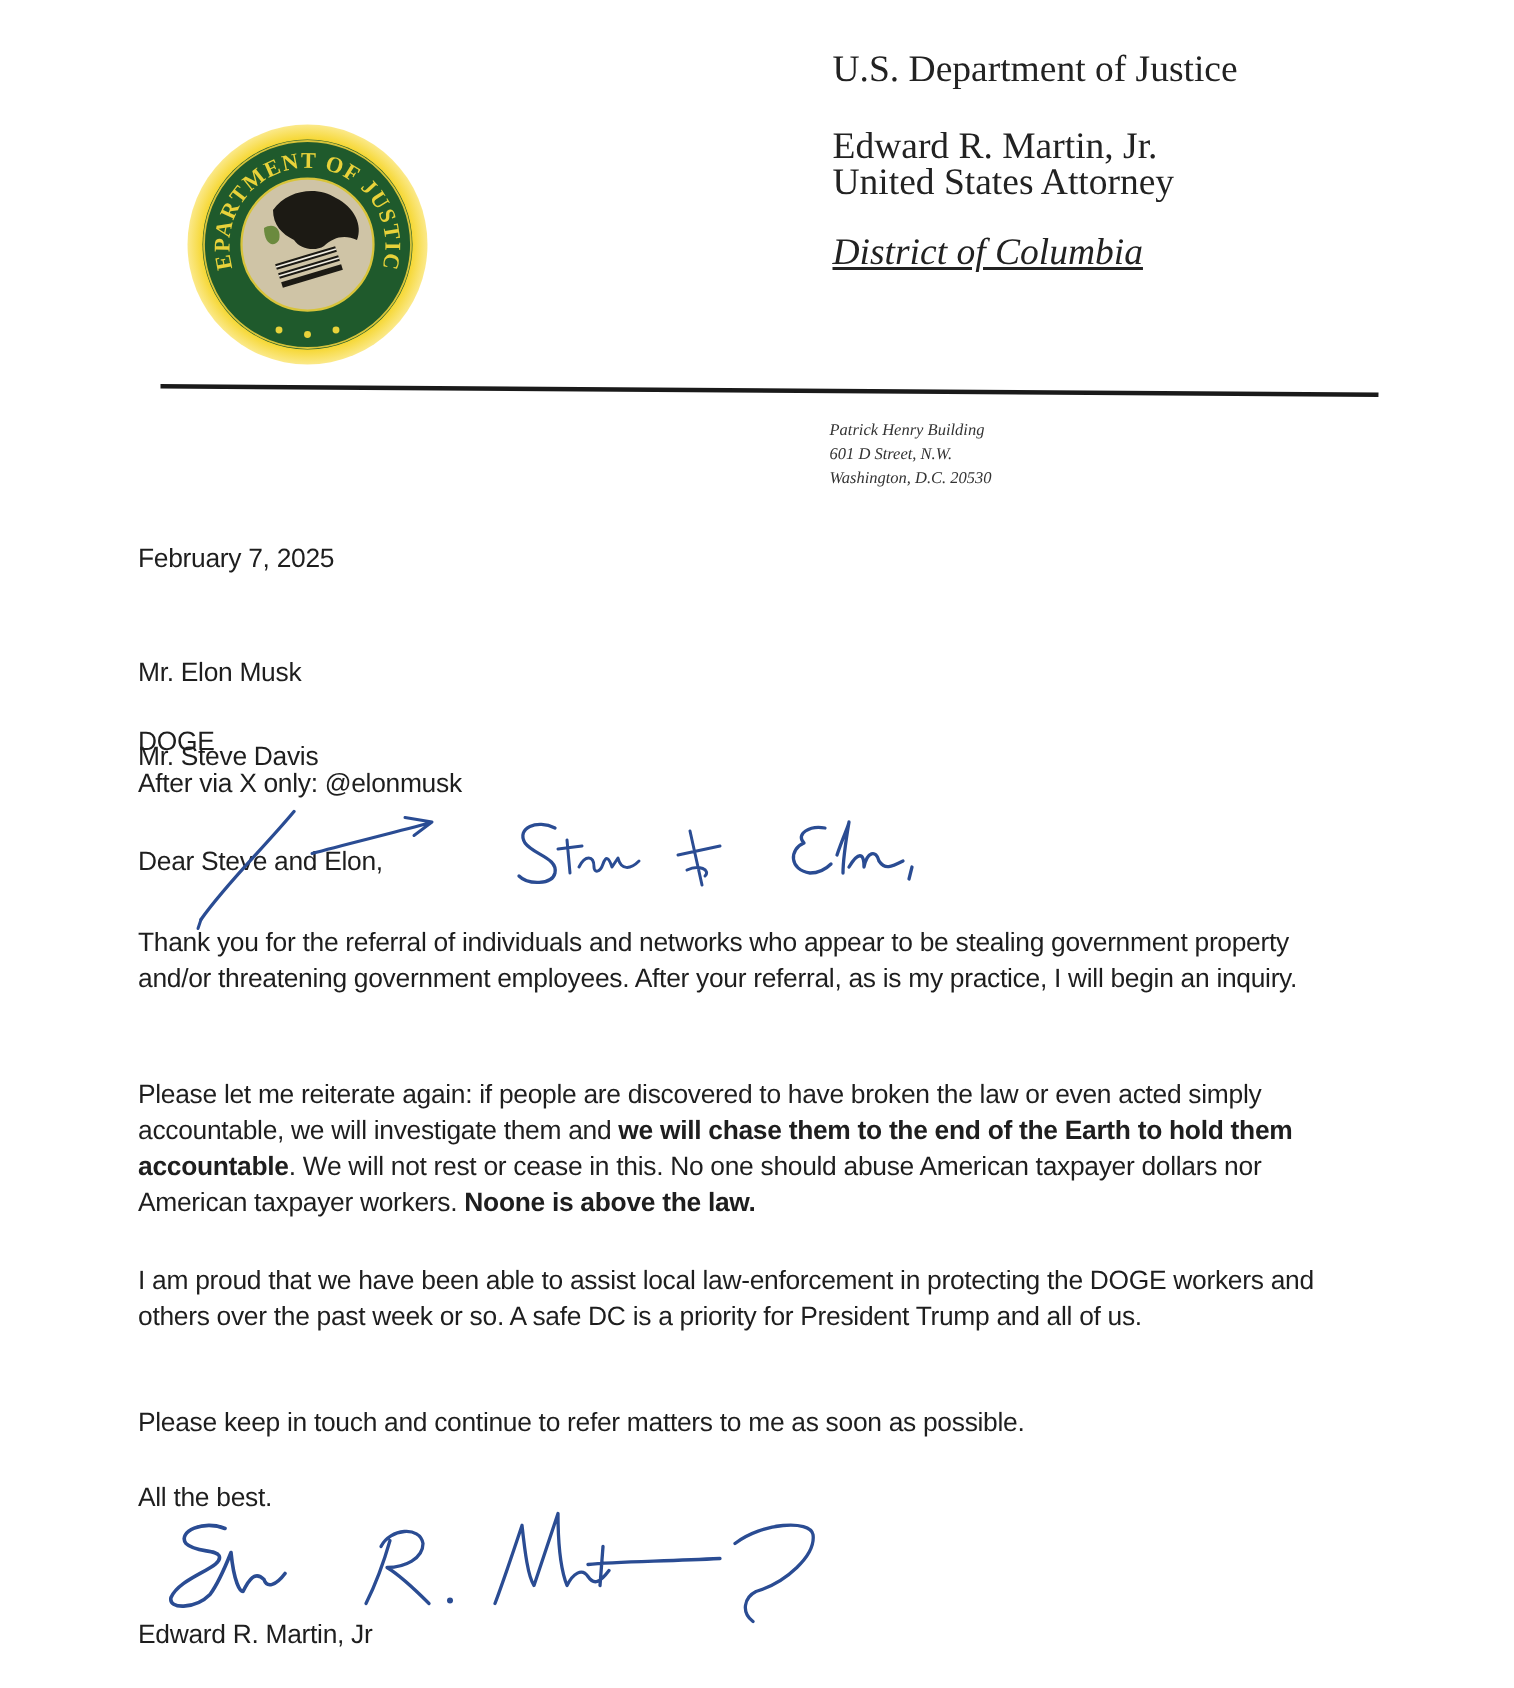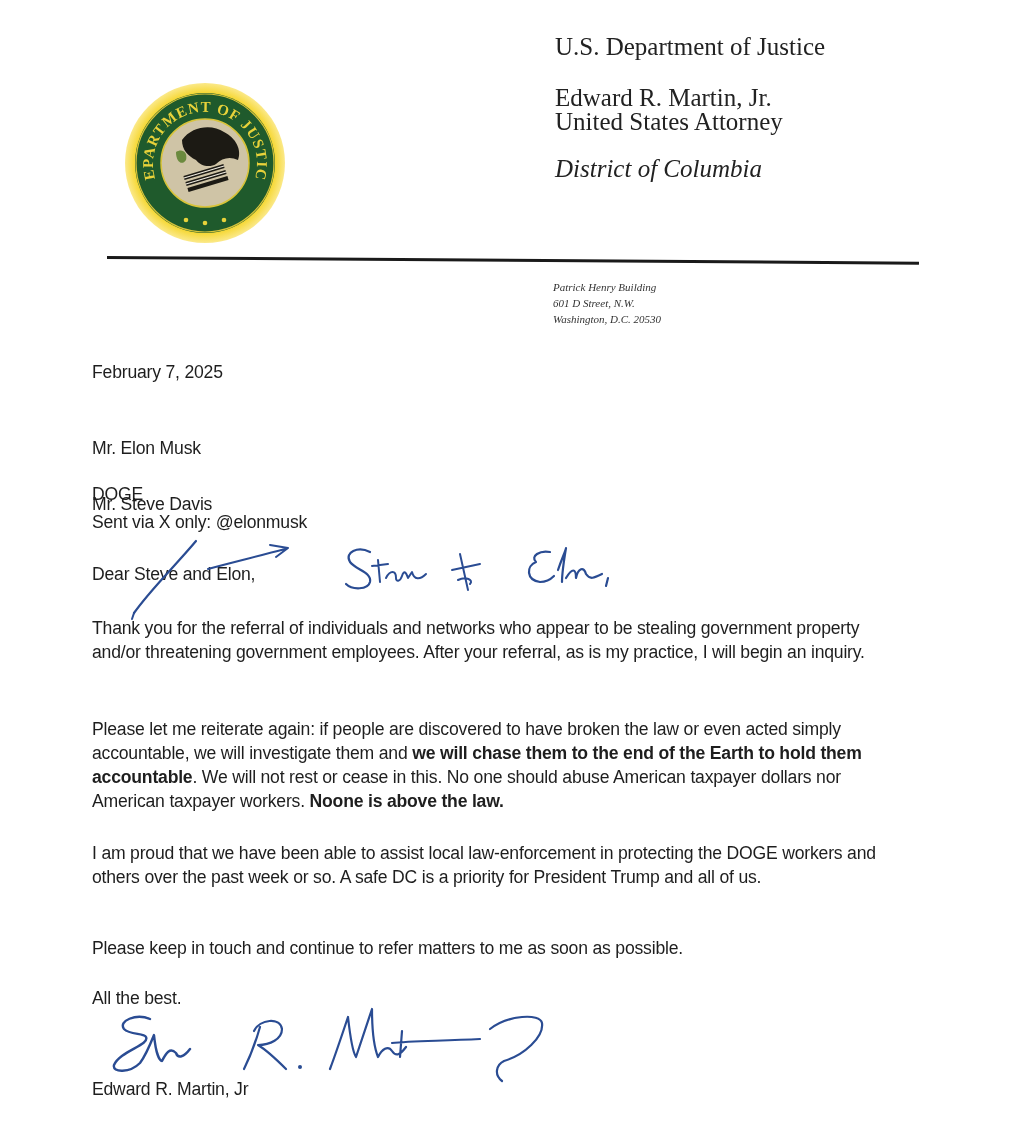--- a/index.html
+++ b/index.html
@@ -4,21 +4,21 @@
   <style>
     html, body { margin:0; padding:0; background:#ffffff; }
     body { width:1009px; height:1125px; position:relative; overflow:hidden; color:#1a1a1a; }
     .abs { position:absolute; }
     .serif { font-family:"Liberation Serif", "DejaVu Serif", serif; }
     .sans { font-family:"Liberation Sans", "DejaVu Sans", sans-serif; }
 
     #seal { left:124px; top:82px; width:162px; height:162px; }
 
     .hdr { left:555px; font-size:25px; line-height:24px; color:#222; }
-    .hdr-italic { font-style:italic; }
+    .hdr-italic { font-style:italic;text-decoration:underline; }
 
     #rule { left:107px; top:256px; width:812px; height:3px; background:#1a1a1a; transform:rotate(0.4deg); transform-origin:left center; }
 
     .addr { left:553px; font-size:11px; line-height:15px; font-style:italic; color:#333; }
 
     .body-text { left:92px; font-size:17.6px; line-height:24px; color:#1e1e1e; letter-spacing:-0.2px; }
     .para { width:820px; }
     .para b { font-weight:bold; }
 
     .sig-svg { position:absolute; overflow:visible; }
@@ -62,21 +62,21 @@
 
 <div class="abs addr serif" style="top:280px;">Patrick Henry Building</div>
 <div class="abs addr serif" style="top:296px;">601 D Street, N.W.</div>
 <div class="abs addr serif" style="top:312px;">Washington, D.C. 20530</div>
 
 <div class="abs body-text sans" style="top:360px;">February 7, 2025</div>
 
 <div class="abs body-text sans" style="top:436px;">Mr. Elon Musk</div>
 <div class="abs body-text sans" style="top:460px;margin-top:32px;">Mr. Steve Davis</div>
 <div class="abs body-text sans" style="top:482px;">DOGE</div>
-<div class="abs body-text sans" style="top:510px;">Sent via X only: @elonmusk</div>
+<div class="abs body-text sans" style="top:510px;">After via X only: @elonmusk</div>
 
 <div class="abs body-text sans" style="top:562px;">Dear Steve and Elon,</div>
 
 <svg class="sig-svg" style="left:120px; top:535px;" width="180" height="80">
   <path class="ink" stroke-width="2.2" d="M76 6 C56 30 30 55 14 78"></path>
   <path class="ink" stroke-width="2" d="M88 34 C110 28 135 22 165 14 M150 10 L168 13 L156 22"></path>
   <path class="ink" stroke-width="2" d="M14 78 L12 84"></path>
 </svg>
 
 <svg class="sig-svg" style="left:340px; top:540px;" width="300" height="60">

